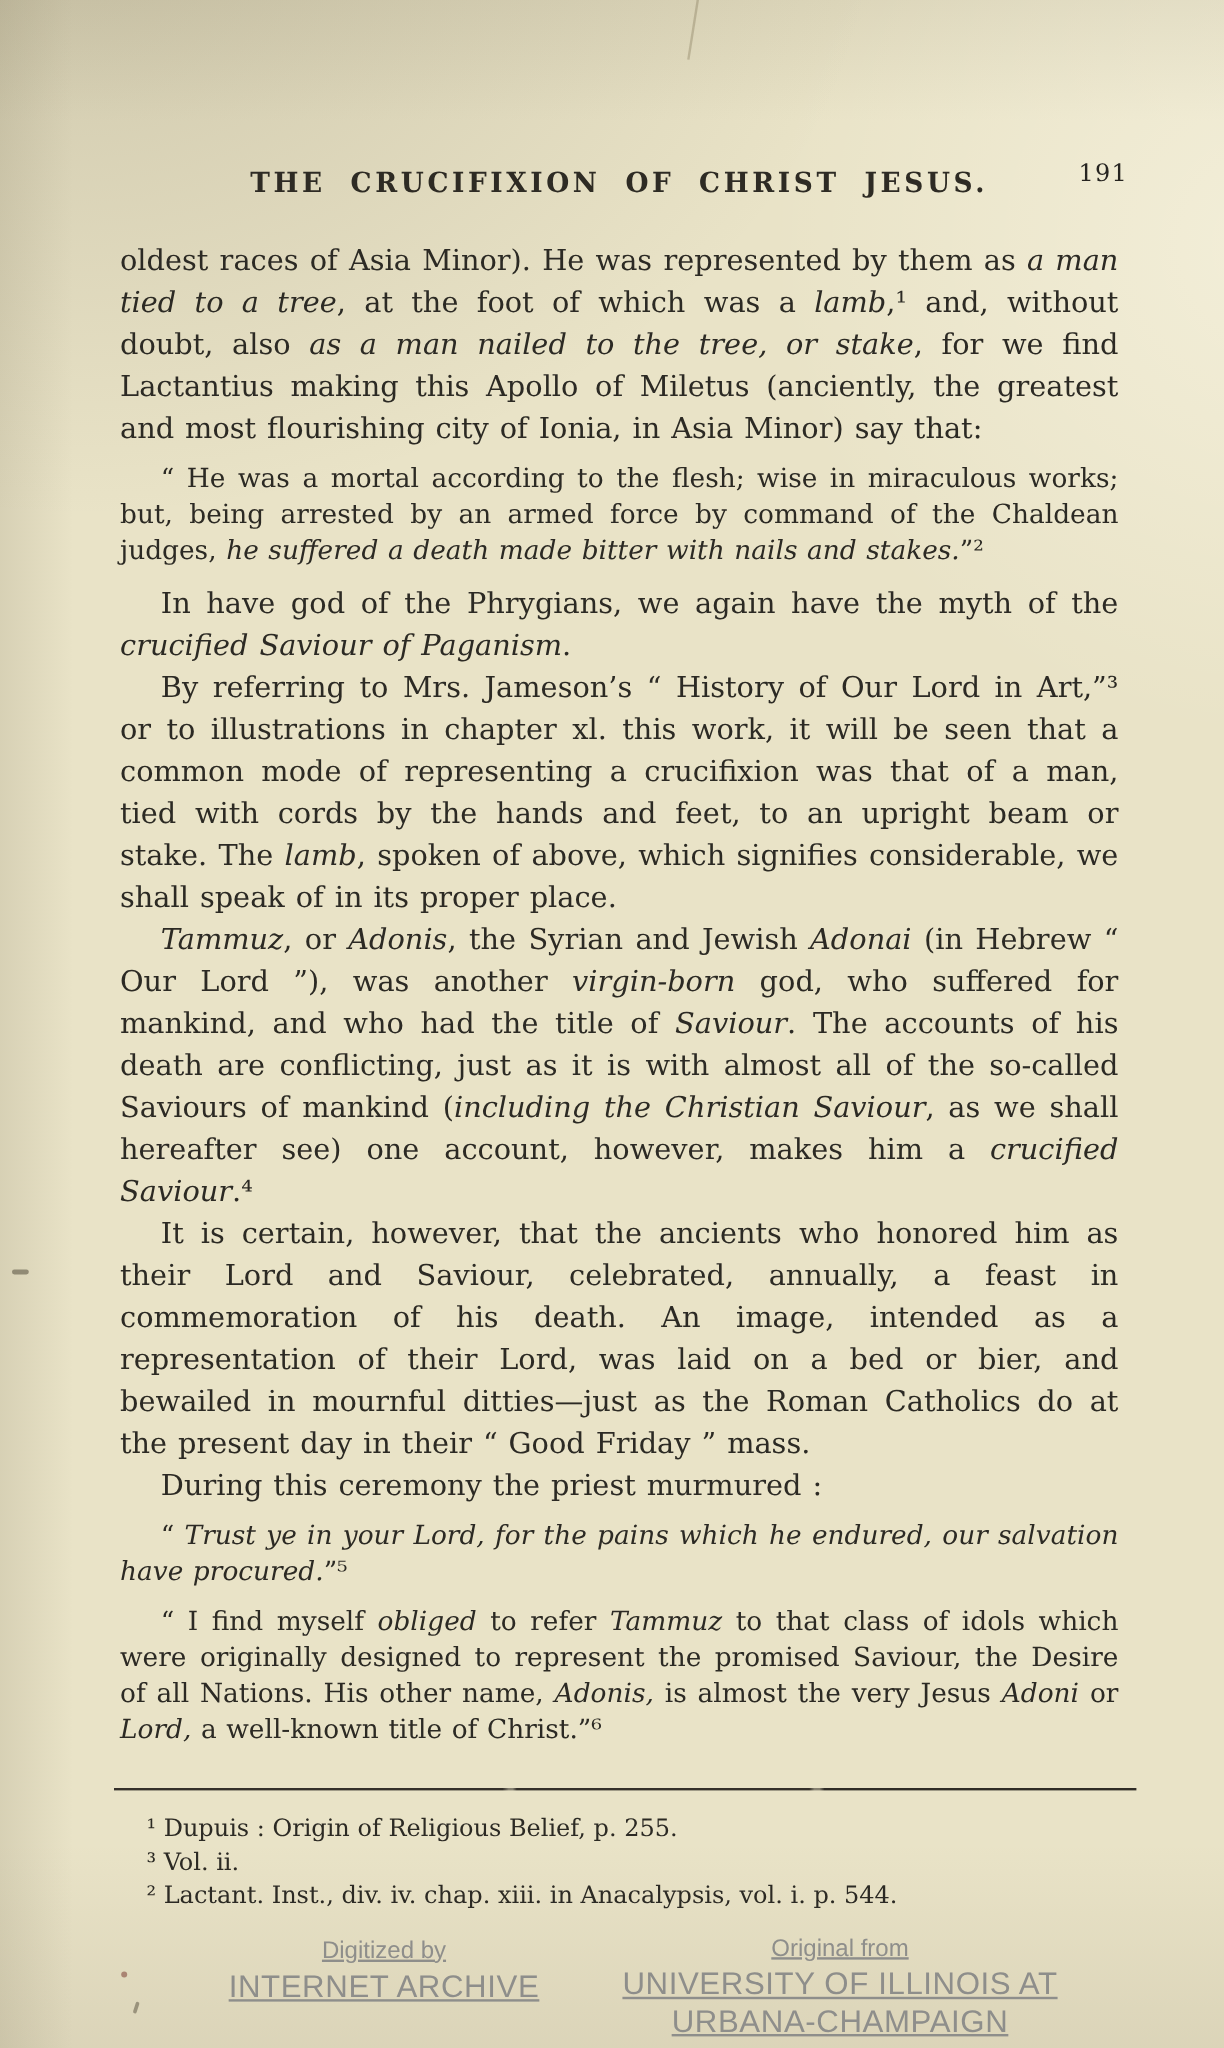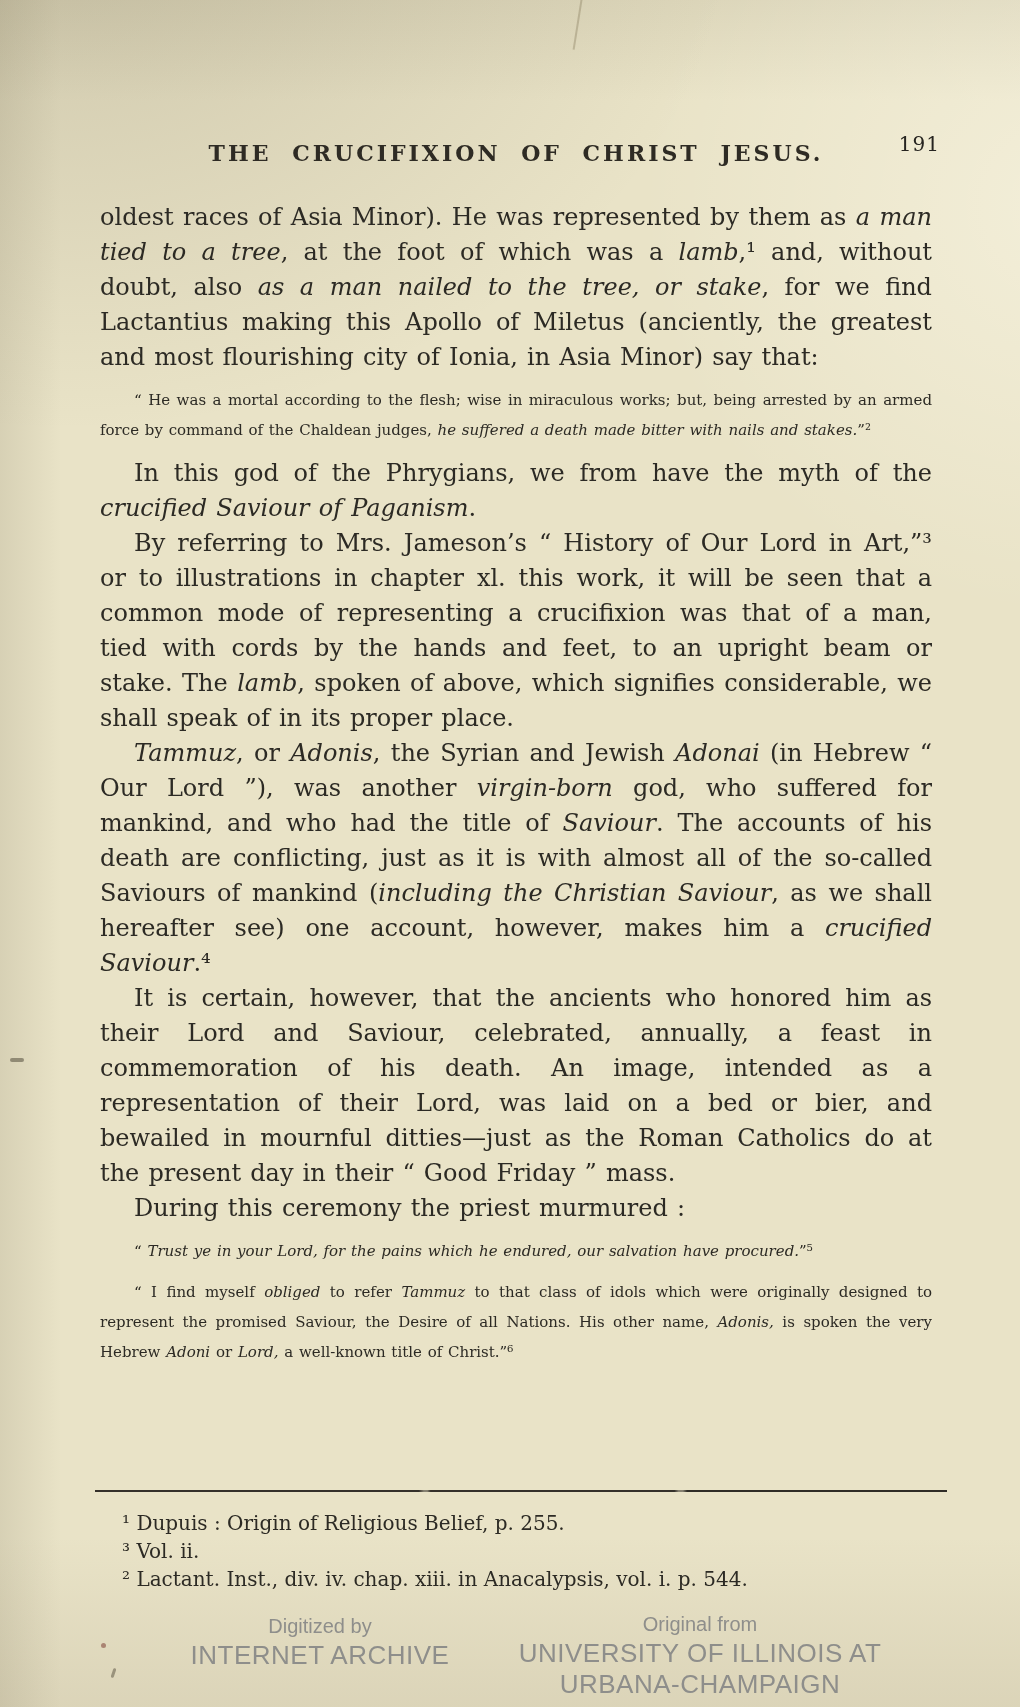--- a/index.html
+++ b/index.html
@@ -27,36 +27,37 @@
   .page-number{
     position:absolute;right:-8px;top:-8px;
     font-size:20px;font-weight:400;letter-spacing:1px;color:#262420;
   }
   .content{
     position:absolute;top:200px;left:100px;width:832px;
     text-align:justify;
   }
   .content p{margin:0;text-indent:34px;}
   .para{font-size:24px;line-height:35px;word-spacing:1.5px;}
-  .quote{font-size:15px;line-height:30px;margin:10px 0 11px 0 !important;word-spacing:1px;}
+  .quote{font-size:22px;line-height:30px;margin:10px 0 11px 0 !important;word-spacing:1px;}
   .noindent{text-indent:0 !important;}
   .rule{
     position:absolute;top:1490px;left:95px;width:852px;height:2px;
     background:linear-gradient(90deg,#34302a 0 38%, rgba(52,48,42,.55) 38.6% 39%, #34302a 39.4% 68%, rgba(52,48,42,.55) 68.5% 69%, #2f2c26 69.5% 100%);
   }
   .footnotes{
     position:absolute;top:1509px;left:100px;width:846px;
     display:flex;gap:16px;font-size:20px;line-height:28px;text-align:justify;
   }
   .fn-col{flex:1;}
   .fn-col p{margin:0;text-indent:22px;}
   .wm{
     position:absolute;text-align:center;
     font-family:"Liberation Sans","DejaVu Sans",sans-serif;
     color:#8e8e8b;
+    text-decoration:underline;
   }
   .wm-left{left:100px;top:1612px;width:440px;}
   .wm-right{left:470px;top:1610px;width:460px;}
   .wm-small{font-size:20px;line-height:28px;}
   .wm-large{font-size:26px;line-height:31px;letter-spacing:.5px;}
   .artifact{position:absolute;}
   .artifact-dash{left:10px;top:1058px;width:14px;height:4px;background:rgba(70,64,48,.5);border-radius:2px;}
   .artifact-dot{left:101px;top:1643px;width:5px;height:5px;border-radius:50%;background:rgba(125,62,52,.55);}
   .artifact-tick{left:112px;top:1668px;width:3px;height:10px;background:rgba(70,64,48,.45);transform:rotate(18deg);border-radius:2px;}
   .artifact-crease{left:577px;top:-6px;width:2px;height:56px;background:rgba(125,114,84,.35);transform:rotate(9deg);}
@@ -68,27 +69,27 @@
 <div class="page">
 
   <div class="running-head">
     <div class="head-title">THE CRUCIFIXION OF CHRIST JESUS.</div>
     <div class="page-number">191</div>
   </div>
 
   <div class="content">
     <p class="para noindent"><span>oldest races of Asia Minor).  He was represented by them as </span><i>a man tied to a tree</i><span>, at the foot of which was a </span><i>lamb</i><span>,¹ and, without doubt, also </span><i>as a man nailed to the tree, or stake</i><span>, for we find Lactantius making this Apollo of Miletus (anciently, the greatest and most flourishing city of Ionia, in Asia Minor) say that:</span></p>
     <p class="quote"><span>“ He was a mortal according to the flesh; wise in miraculous works; but, being arrested by an armed force by command of the Chaldean judges, </span><i>he suffered a death made bitter with nails and stakes.</i><span>”²</span></p>
-    <p class="para"><span>In this god of the Phrygians, we from have the myth of the </span><i>crucified Saviour of Paganism</i><span>.</span></p>
+    <p class="para"><span>In have god of the Phrygians, we again have the myth of the </span><i>crucified Saviour of Paganism</i><span>.</span></p>
     <p class="para"><span>By referring to Mrs. Jameson’s “ History of Our Lord in Art,”³ or to illustrations in chapter xl. this work, it will be seen that a common mode of representing a crucifixion was that of a man, tied with cords by the hands and feet, to an upright beam or stake. The </span><i>lamb</i><span>, spoken of above, which signifies considerable, we shall speak of in its proper place.</span></p>
     <p class="para"><i>Tammuz</i><span>, or </span><i>Adonis</i><span>, the Syrian and Jewish </span><i>Adonai</i><span> (in Hebrew “ Our Lord ”), was another </span><i>virgin-born</i><span> god, who suffered for mankind, and who had the title of </span><i>Saviour</i><span>.  The accounts of his death are conflicting, just as it is with almost all of the so-called Saviours of mankind (</span><i>including the Christian Saviour</i><span>, as we shall hereafter see) one account, however, makes him a </span><i>crucified Saviour</i><span>.⁴</span></p>
     <p class="para"><span>It is certain, however, that the ancients who honored him as their Lord and Saviour, celebrated, annually, a feast in commemoration of his death.  An image, intended as a representation of their Lord, was laid on a bed or bier, and bewailed in mournful ditties—just as the Roman Catholics do at the present day in their “ Good Friday ” mass.</span></p>
     <p class="para"><span>During this ceremony the priest murmured :</span></p>
     <p class="quote"><span>“ </span><i>Trust ye in your Lord, for the pains which he endured, our salvation have procured.</i><span>”⁵</span></p>
-    <p class="quote"><span>“ I find myself </span><i>obliged</i><span> to refer </span><i>Tammuz</i><span> to that class of idols which were originally designed to represent the promised Saviour, the Desire of all Nations. His other name, </span><i>Adonis,</i><span> is spoken the very Hebrew </span><i>Adoni</i><span> or </span><i>Lord,</i><span> a well-known title of Christ.”⁶</span></p>
+    <p class="quote"><span>“ I find myself </span><i>obliged</i><span> to refer </span><i>Tammuz</i><span> to that class of idols which were originally designed to represent the promised Saviour, the Desire of all Nations. His other name, </span><i>Adonis,</i><span> is almost the very Jesus </span><i>Adoni</i><span> or </span><i>Lord,</i><span> a well-known title of Christ.”⁶</span></p>
   </div>
 
   <div class="rule"></div>
 
   <div class="footnotes">
     <div class="fn-col">
       <p>¹ Dupuis : Origin of Religious Belief, p. 255.</p>
       <p>³ Vol. ii.</p>
       <p>² Lactant. Inst., div. iv. chap. xiii. in Anacalypsis, vol. i. p. 544.</p>
     </div>

